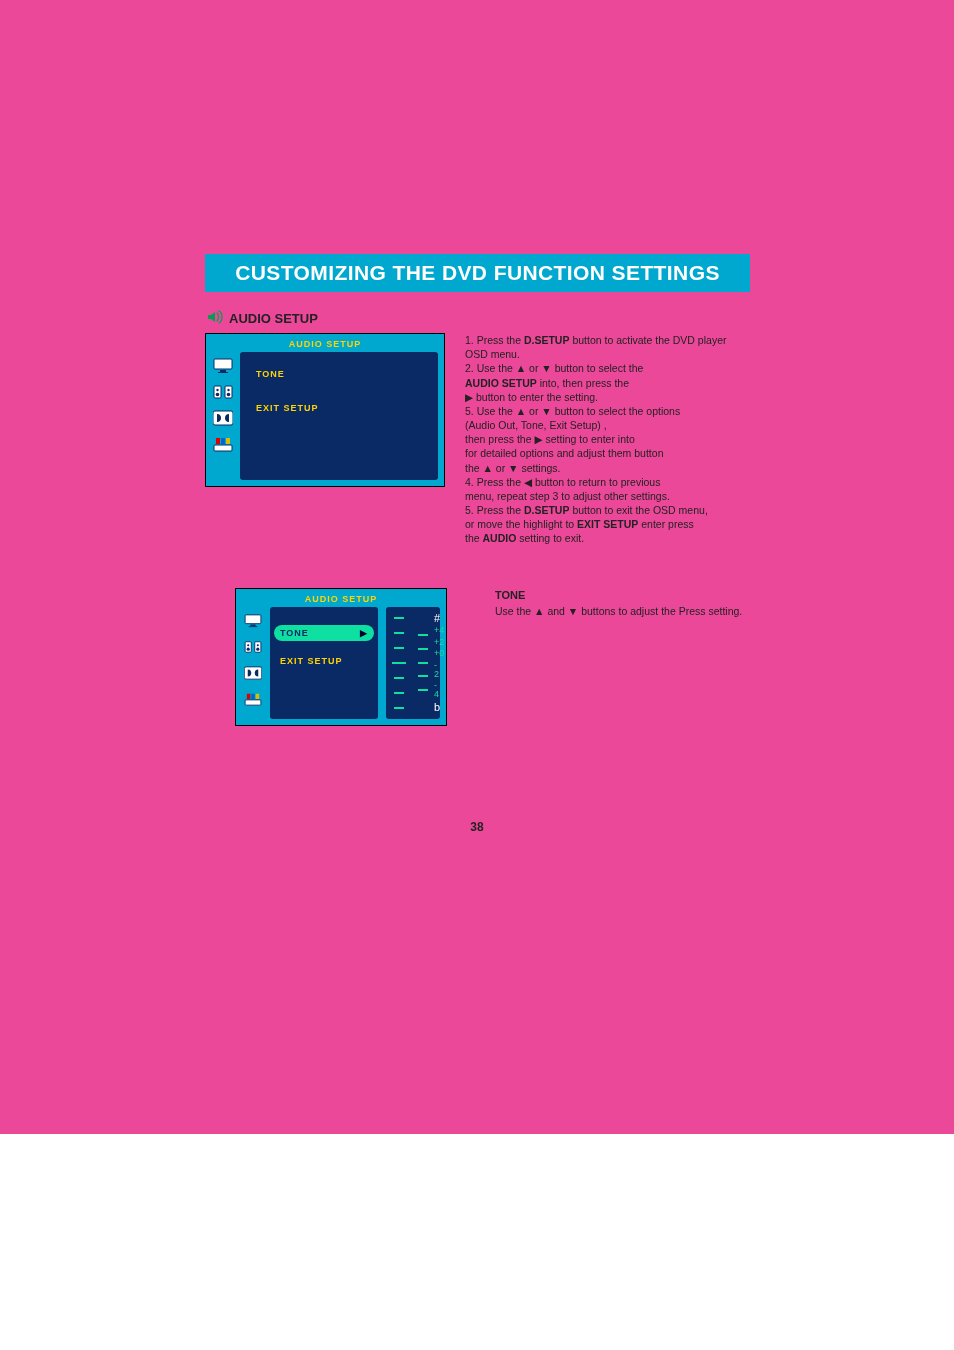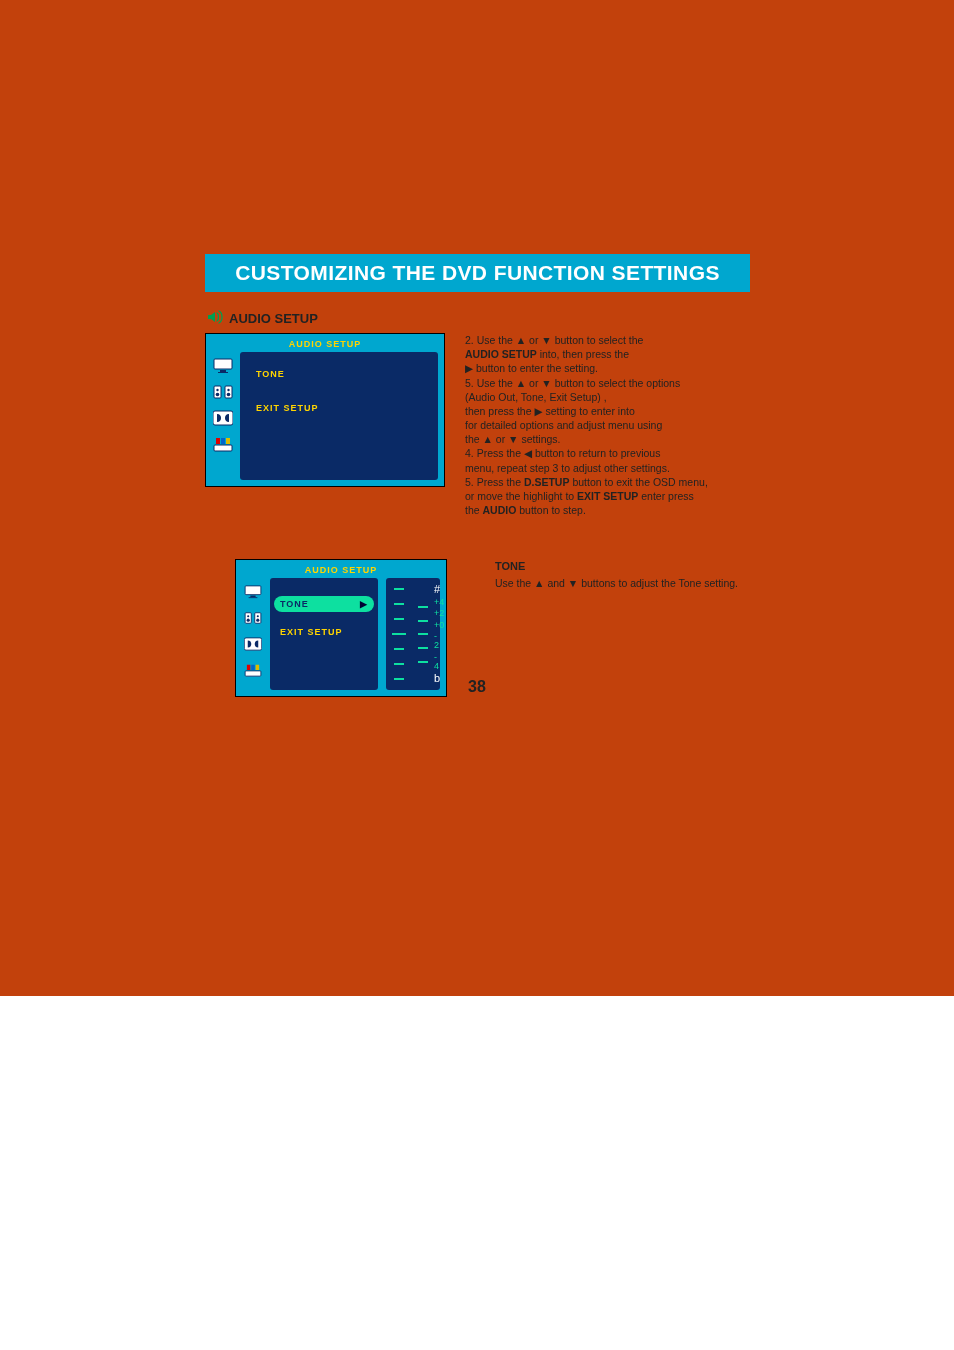--- a/index.html
+++ b/index.html
@@ -5,24 +5,24 @@
   body {
     margin: 0;
     padding: 0;
     background: #fff;
     font-family: Arial, Helvetica, sans-serif;
     color: #222;
     font-size: 12px;
   }
   .page {
     width: 954px;
-    height: 996px;
+    height: 1134px;
     position: relative;
     margin: 0 auto;
-    background: #c2410c;
+    background: #ec4899;
   }
   .content {
     position: absolute;
     left: 205px;
     top: 254px;
     width: 545px;
   }
   .banner {
     background: #00a7cf;
     color: #fff;
@@ -177,21 +177,21 @@
     font-size: 11px;
     color: #222;
     margin-bottom: 2px;
   }
   .page-num {
     position: absolute;
     bottom: 300px;
     left: 0; right: 0;
     text-align: center;
     font-weight: 700;
-    font-size: 16px;
+    font-size: 12px;
   }
 
   
   .ico svg { display:block; }
 </style>
 </head>
 <body>
 
 <div class="page">
   <div class="content">
@@ -249,33 +249,34 @@
             </div>
             <div class="osd-inner">
               <div class="menu-item tone-first">TONE</div>
               <div class="menu-item">EXIT SETUP</div>
             </div>
           </div>
         </div>
       </div>
 
       <div class="right-col">
+        <div class="inst-line"><span>1. Press the </span><b>D.SETUP</b><span> button to activate the DVD player OSD menu.</span></div>
         <div class="inst-line"><span>2. Use the ▲ or ▼ button to select the </span></div>
         <div class="inst-line"><b>AUDIO SETUP</b><span> into, then press the</span></div>
         <div class="inst-line">▶ button to enter the setting.</div>
         <div class="inst-line">5. Use the ▲ or ▼ button to select the options</div>
         <div class="inst-line">(Audio Out, Tone, Exit Setup) ,</div>
         <div class="inst-line">then press the ▶ setting to enter into</div>
-        <div class="inst-line">for detailed options and adjust menu using</div>
+        <div class="inst-line">for detailed options and adjust them button</div>
         <div class="inst-line"> the ▲ or ▼ settings.</div>
         <div class="inst-line">4. Press the ◀ button to return to previous</div>
         <div class="inst-line">menu, repeat step 3 to adjust other settings.</div>
         <div class="inst-line"><span>5. Press the </span><b>D.SETUP</b><span> button to exit the OSD menu,</span></div>
         <div class="inst-line"><span>or move the highlight to </span><b>EXIT SETUP</b><span> enter press</span></div>
-        <div class="inst-line"><span>the </span><b>AUDIO</b><span> button to step.</span></div>
+        <div class="inst-line"><span>the </span><b>AUDIO</b><span> setting to exit.</span></div>
       </div>
     </div>
 
     <div class="columns" style="margin-top:42px; align-items:flex-start;">
       <div class="left-col" style="margin-left:30px;">
         <div class="osd" style="width:210px;">
           <div class="osd-title">AUDIO SETUP</div>
           <div class="osd-body" style="height:118px;">
             <div class="osd-iconcol">
               <span class="ico">
@@ -351,20 +352,20 @@
                   </div>
                 </div>
               </div>
             </div>
           </div>
         </div>
       </div>
 
       <div class="right-col">
         <div class="tone-title">TONE</div>
-        <div>Use the ▲ and ▼ buttons to adjust the Tone setting.</div>
+        <div>Use the ▲ and ▼ buttons to adjust the Press setting.</div>
       </div>
     </div>
 
   </div>
 
   <div class="page-num">38</div>
 </div>
 
 </body></html>

